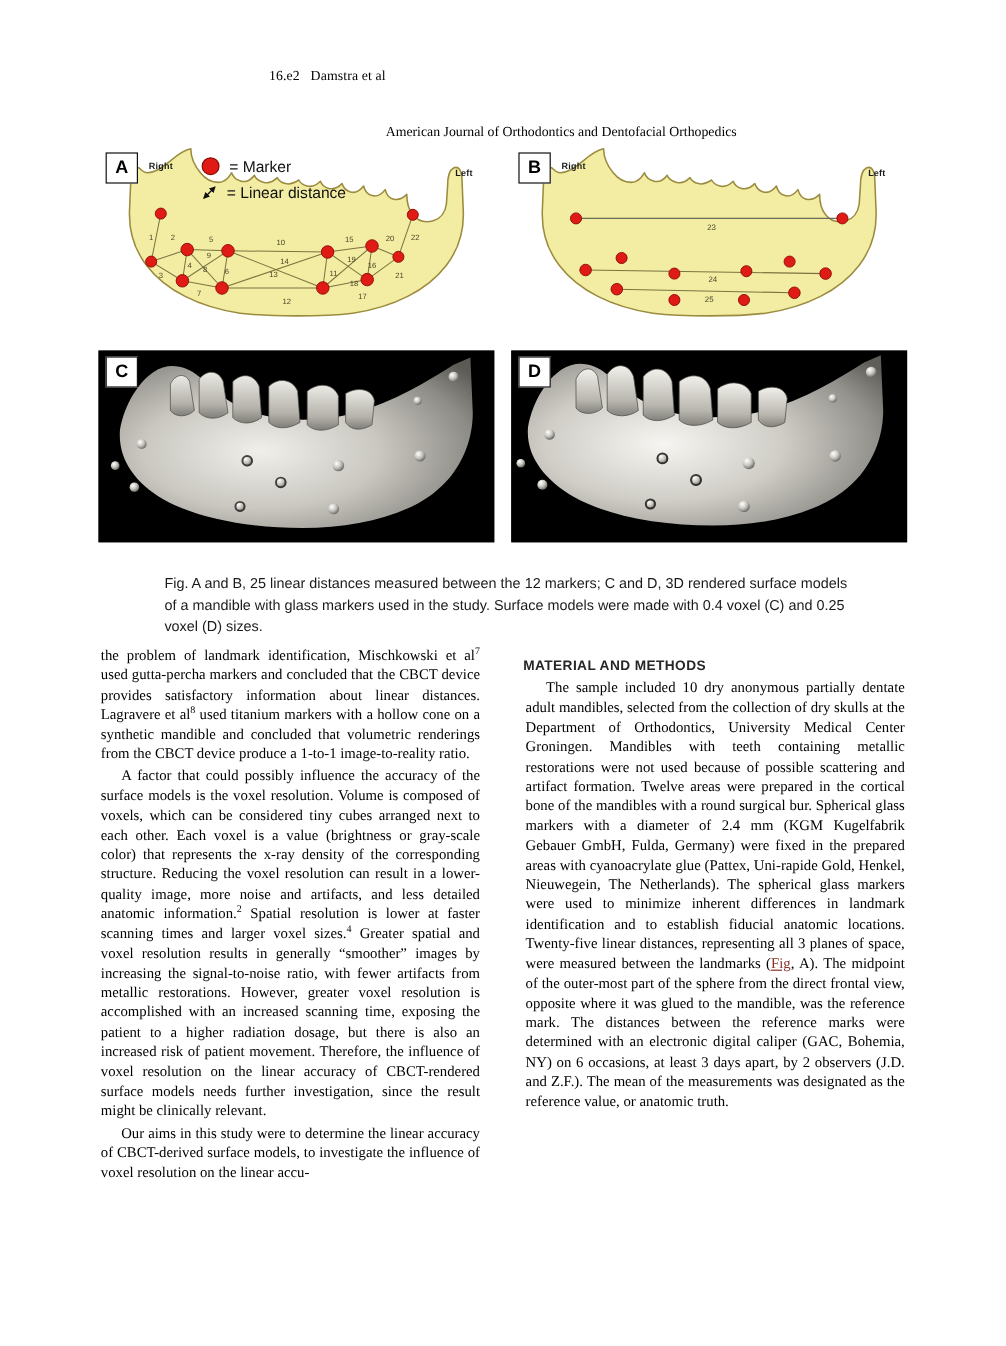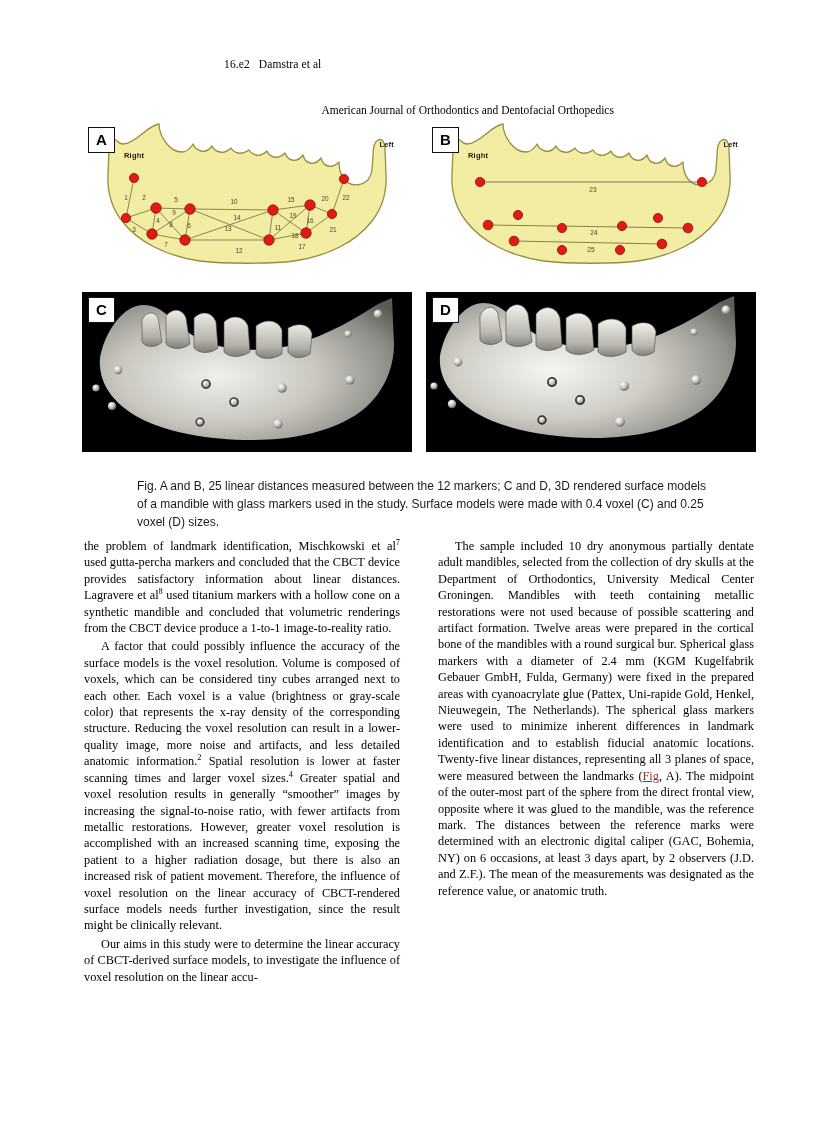--- a/index.html
+++ b/index.html
@@ -79,21 +79,21 @@
   }
   .side-label {
     position: absolute;
     z-index: 6;
     font-family: "Liberation Sans", sans-serif;
     font-weight: bold;
     font-size: 7.5px;
     color: #1a1a1a;
     letter-spacing: 0.2px;
   }
-  .side-right { left: 42px; top: 12px; margin-top: 17px; }
+  .side-right { left: 42px; top: 12px; }
   .side-left  { right: 18px; top: 18px; }
 
   
   .legend {
     position: absolute;
     left: 86px;
     top: 6px;
     z-index: 6;
     font-family: "Liberation Sans", sans-serif;
     font-size: 13px;
@@ -182,20 +182,42 @@
 
 <div class="figure">
 
   <div class="fig-row fig-row-top">
 
     <div class="panel panel-diagram">
       <div class="panel-tag">A</div>
       <div class="side-label side-right">Right</div>
       <div class="side-label side-left">Left</div>
 
+      <div class="legend">
+        <div class="legend-row">
+          <span class="legend-marker"></span>
+          <span class="legend-text">= Marker</span>
+        </div>
+        <div class="legend-row">
+          <span class="legend-arrow">
+            <svg width="13" height="13" viewBox="0 0 13 13">
+              <defs>
+                <marker id="lgH" markerWidth="5" markerHeight="5" refX="4" refY="2.5" orient="auto">
+                  <path d="M0,0 L5,2.5 L0,5 z" fill="#111"></path>
+                </marker>
+                <marker id="lgT" markerWidth="5" markerHeight="5" refX="1" refY="2.5" orient="auto">
+                  <path d="M5,0 L0,2.5 L5,5 z" fill="#111"></path>
+                </marker>
+              </defs>
+              <line x1="2" y1="11" x2="11" y2="2" stroke="#111" stroke-width="1.1" marker-end="url(#lgH)" marker-start="url(#lgT)"></line>
+            </svg>
+          </span>
+          <span class="legend-text">= Linear distance</span>
+        </div>
+      </div>
 
       <svg class="fig-svg" width="330" height="160" viewBox="0 0 330 160">
 
         <path d="M34,18 C30,16 27,20 27,28 L26,52 C25,70 30,86 40,99
                  C56,120 84,134 118,139 C142,142 188,142 212,139
                  C246,134 274,120 290,99 C300,86 305,70 304,52
                  L303,28 C303,20 300,16 296,18 C292,20 291,26 291,33
                  L290,48 C289,55 286,60 279,62 C272,64 266,62 262,57
                  C258,52 257,46 257,40 C254,43 250,45 246,44
                  C242,43 240,40 239,36 C236,40 232,42 228,41
@@ -459,16 +481,17 @@
   <div class="col">
     <p class="body"><span>the problem of landmark identification, Mischkowski et al</span><sup>7</sup><span> used gutta-percha markers and concluded that the CBCT device provides satisfactory information about linear distances. Lagravere et al</span><sup>8</sup><span> used titanium markers with a hollow cone on a synthetic mandible and concluded that volumetric renderings from the CBCT device produce a 1-to-1 image-to-reality ratio.</span></p>
 
     <p class="body indent"><span>A factor that could possibly influence the accuracy of the surface models is the voxel resolution. Volume is composed of voxels, which can be considered tiny cubes arranged next to each other. Each voxel is a value (brightness or gray-scale color) that represents the x-ray density of the corresponding structure. Reducing the voxel resolution can result in a lower-quality image, more noise and artifacts, and less detailed anatomic information.</span><sup>2</sup><span> Spatial resolution is lower at faster scanning times and larger voxel sizes.</span><sup>4</sup><span> Greater spatial and voxel resolution results in generally “smoother” images by increasing the signal-to-noise ratio, with fewer artifacts from metallic restorations. However, greater voxel resolution is accomplished with an increased scanning time, exposing the patient to a higher radiation dosage, but there is also an increased risk of patient movement. Therefore, the influence of voxel resolution on the linear accuracy of CBCT-rendered surface models needs further investigation, since the result might be clinically relevant.</span></p>
 
     <p class="body indent">Our aims in this study were to determine the linear accuracy of CBCT-derived surface models, to investigate the influence of voxel resolution on the linear accu-</p>
   </div>
 
   <div class="col">
 
+    <h2 class="sec-head">MATERIAL AND METHODS</h2>
 
     <p class="body indent"><span>The sample included 10 dry anonymous partially dentate adult mandibles, selected from the collection of dry skulls at the Department of Orthodontics, University Medical Center Groningen. Mandibles with teeth containing metallic restorations were not used because of possible scattering and artifact formation. Twelve areas were prepared in the cortical bone of the mandibles with a round surgical bur. Spherical glass markers with a diameter of 2.4 mm (KGM Kugelfabrik Gebauer GmbH, Fulda, Germany) were fixed in the prepared areas with cyanoacrylate glue (Pattex, Uni-rapide Gold, Henkel, Nieuwegein, The Netherlands). The spherical glass markers were used to minimize inherent differences in landmark identification and to establish fiducial anatomic locations. Twenty-five linear distances, representing all 3 planes of space, were measured between the landmarks (</span><a class="xref" href="#">Fig</a><span>, A). The midpoint of the outer-most part of the sphere from the direct frontal view, opposite where it was glued to the mandible, was the reference mark. The distances between the reference marks were determined with an electronic digital caliper (GAC, Bohemia, NY) on 6 occasions, at least 3 days apart, by 2 observers (J.D. and Z.F.). The mean of the measurements was designated as the reference value, or anatomic truth.</span></p>
   </div>
 </div>
 
 </body></html>

